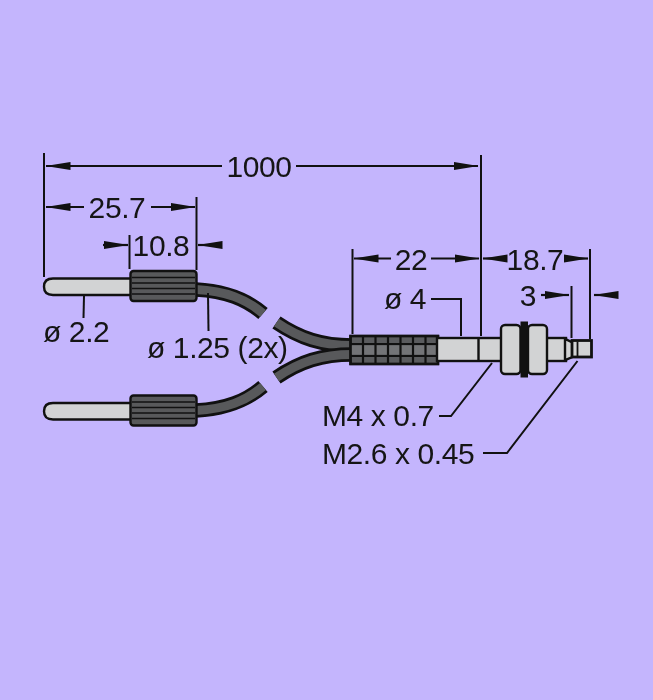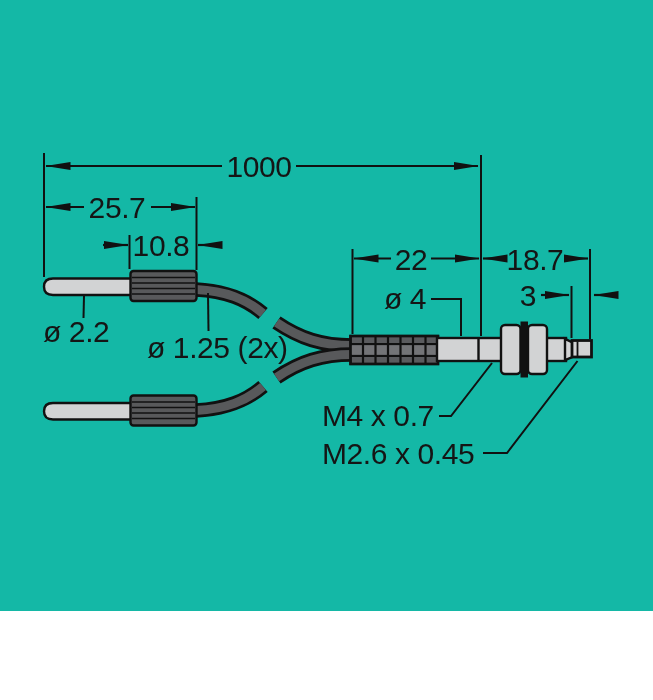--- a/index.html
+++ b/index.html
@@ -1,19 +1,19 @@
 <!DOCTYPE html>
 <html><head>
 <meta charset="utf-8">
 <style>
   html,body{margin:0;padding:0;background:#ffffff;}
   .canvas{
     position:relative;
-    width:653px;height:611px;
-    background:#14b8a6;
+    width:653px;height:700px;
+    background:#c4b5fd;
     overflow:hidden;
     font-family:"Liberation Sans", sans-serif;
   }
   svg text{
     font-family:"Liberation Sans", sans-serif;
     font-size:30px;
     letter-spacing:-0.4px;
     fill:#151515;
   }
 </style>

